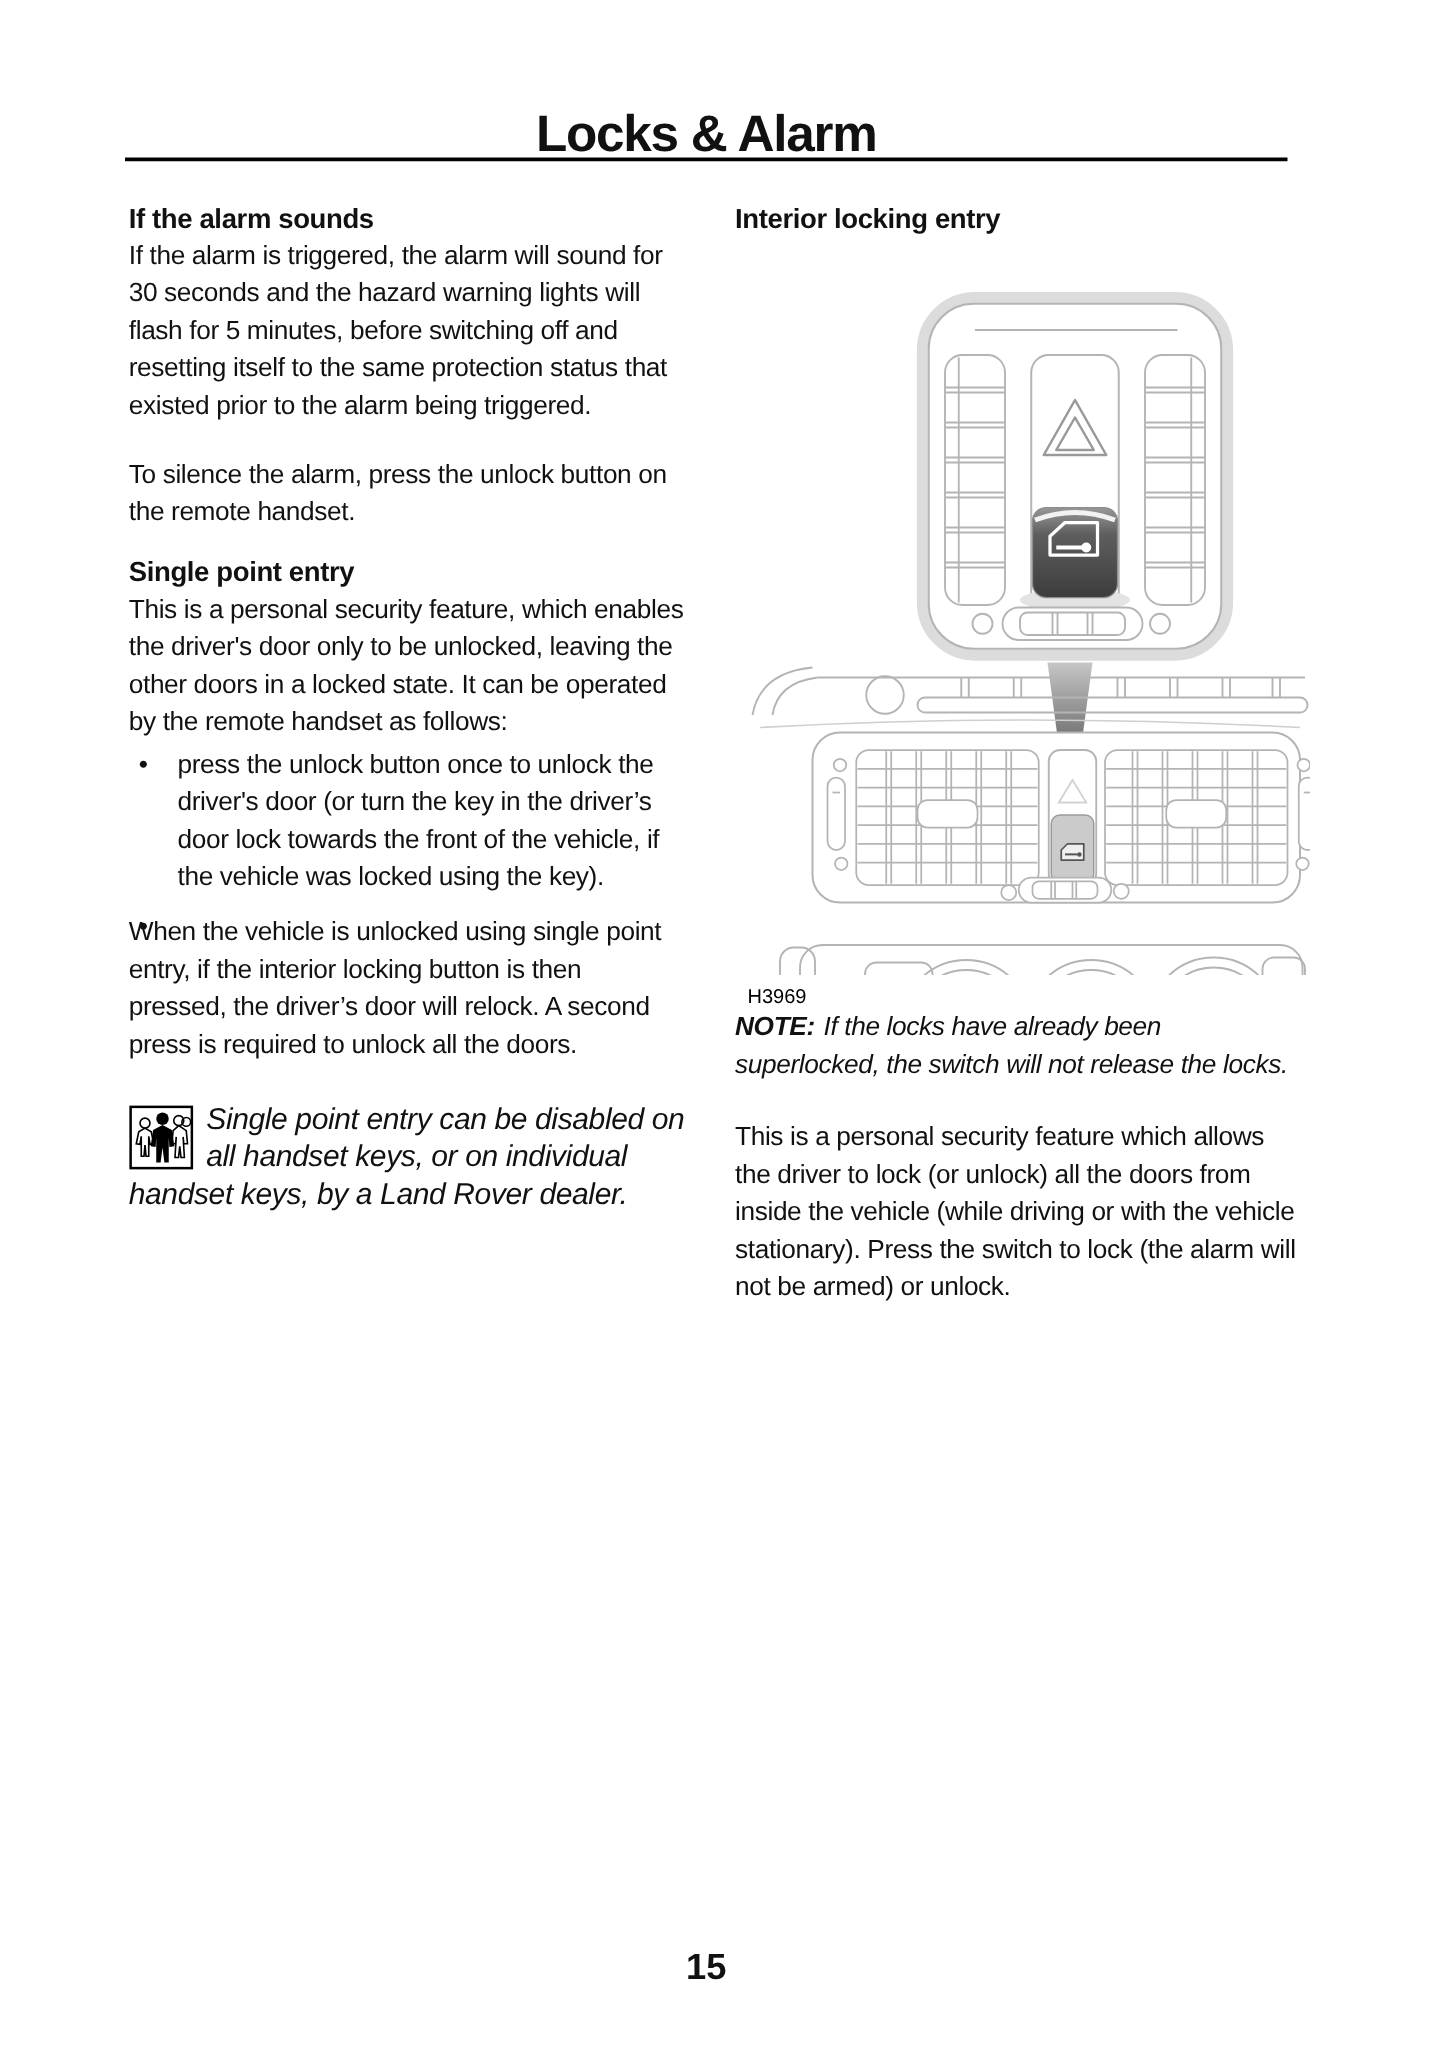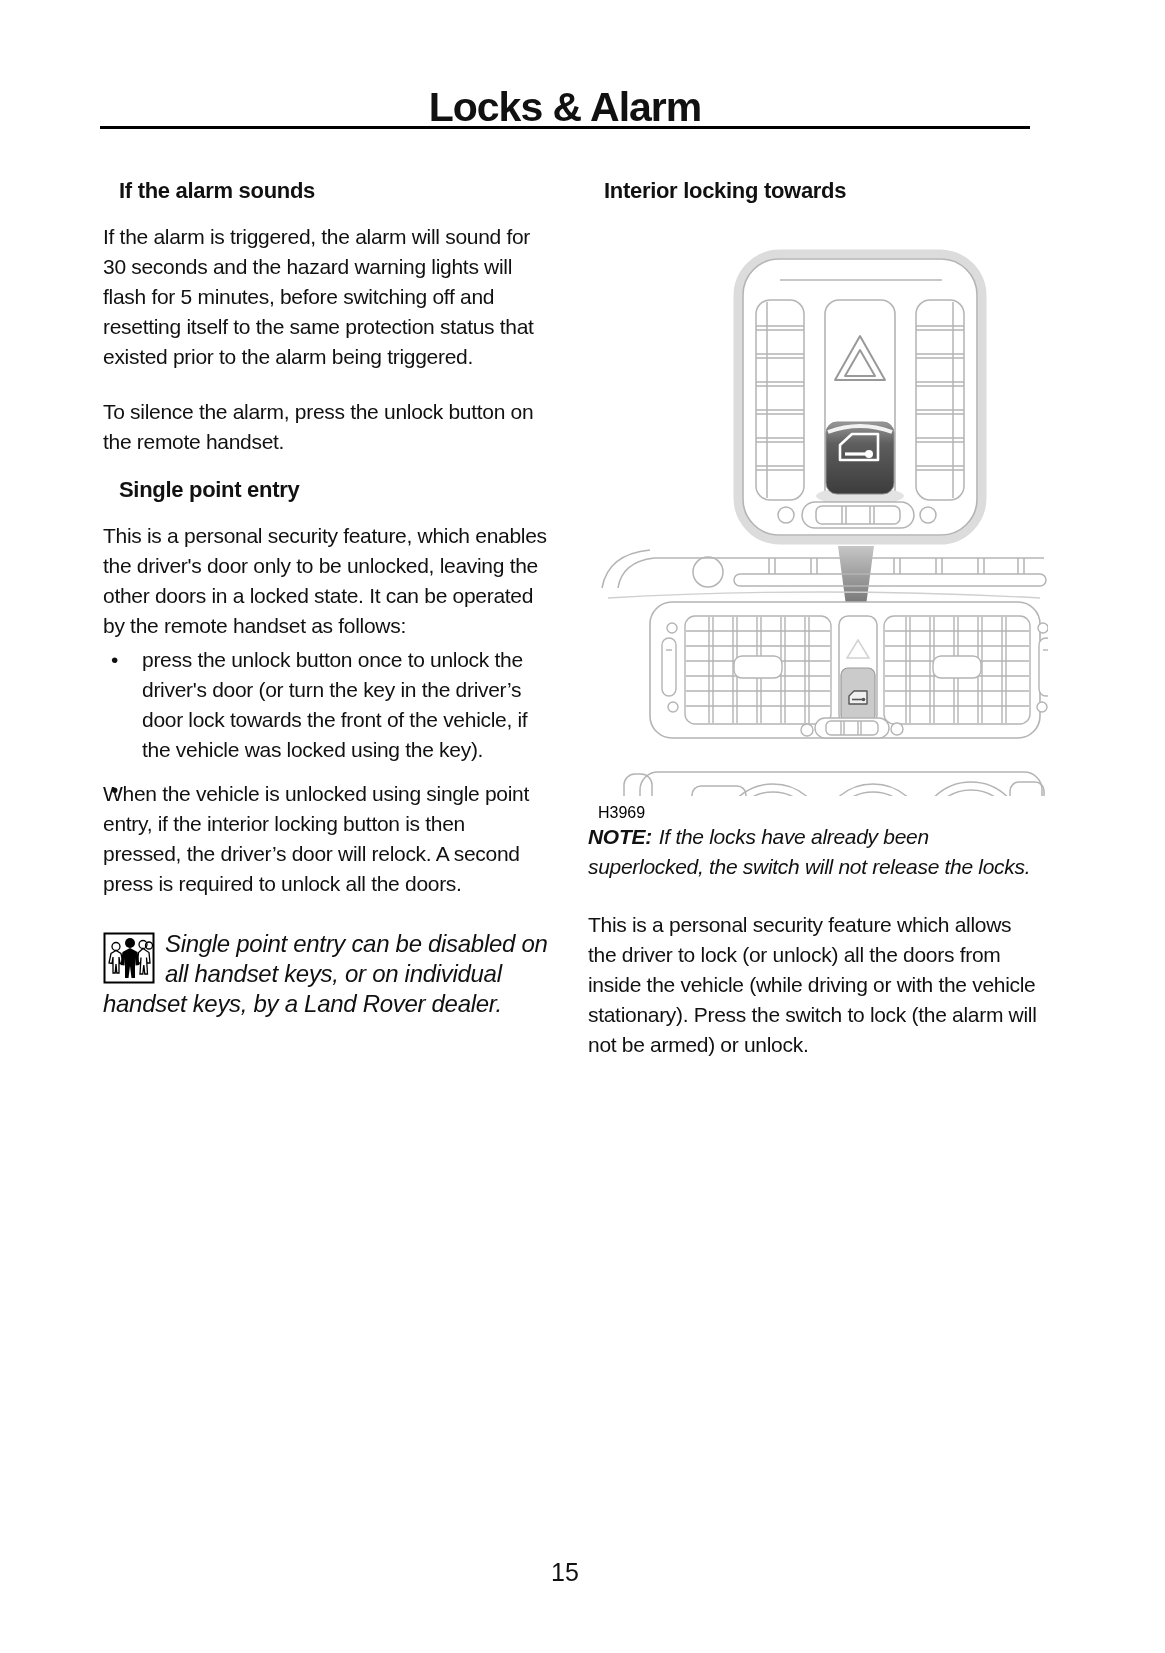--- a/index.html
+++ b/index.html
@@ -4,38 +4,38 @@
 <style>
   html,body{margin:0;padding:0;background:#fff;}
   .page{position:relative;width:1048px;height:1653px;background:#fff;
         font-family:"Liberation Sans",sans-serif;color:#111;overflow:hidden;}
   .title-wrap{position:absolute;left:100px;top:84px;width:930px;text-align:center;}
   .page-title{font-size:41px;font-weight:bold;letter-spacing:-1px;}
   .rule{position:absolute;left:100px;top:126px;width:930px;height:3px;background:#000;}
   .col{position:absolute;top:160px;}
   .col-left{left:103px;width:445px;}
   .col-right{left:588px;width:455px;}
-  .sec-heading{font-size:22px;font-weight:bold;margin:16px;line-height:30px;letter-spacing:-0.3px;}
+  .sec-heading{font-size:22px;font-weight:bold;margin:0;line-height:30px;letter-spacing:-0.3px;}
   .body-text{font-size:21px;line-height:30px;letter-spacing:-0.3px;margin:0 0 25px 0;}
   .mb-18{margin-bottom:18px;}
   .mb-2{margin-bottom:4px;}
   .bullets{list-style:none;margin:0;padding:0;}
   .bullet-item{position:relative;padding-left:39px;font-size:21px;line-height:30px;
                letter-spacing:-0.3px;margin-bottom:10px;}
   .bullet-dot{position:absolute;left:8px;top:0;}
   .note-block{margin-top:30px;font-size:24px;line-height:30px;letter-spacing:-0.3px;
               font-style:italic;}
   .people-box{float:left;width:52px;height:52px;margin:3px 10px 2px 0;}
   .figure-wrap{margin-top:38px;position:relative;}
   .figure-label{font-size:16px;color:#000000;margin:4px 0 0 10px;letter-spacing:0;}
   .fig-para{margin-top:28px;}
   .note-para{font-style:italic;margin:0;}
   .note-label{font-weight:bold;font-style:italic;margin-right:7px;}
   .page-number-wrap{position:absolute;left:100px;top:1558px;width:930px;text-align:center;}
-  .page-number{font-size:25px;font-weight:normal;}
+  .page-number{font-size:29px;font-weight:bold;}
 </style>
 </head>
 <body>
 
 <div class="page">
 
   <div class="title-wrap">
     <span class="page-title">Locks &amp; Alarm</span>
   </div>
   <div class="rule"></div>
@@ -78,21 +78,21 @@
           <circle cx="46" cy="13.5" r="3.5"></circle>
           <circle cx="40" cy="12.5" r="4"></circle>
           <path d="M40,16.5 L35.5,20.5 L34.5,31 L37.5,31 L38,25.5 L37,42 L39.8,42 L40.8,33 L41.8,42 L44.5,42 L43.5,25.5 L44,31 L47,31 L46,20.5 Z"></path>
         </g>
       </svg>
       <span>Single point entry can be disabled on all handset keys, or on individual handset keys, by a Land Rover dealer.</span>
     </div>
   </div>
 
   <div class="col col-right">
-    <h3 class="sec-heading">Interior locking towards</h3>
+    <h3 class="sec-heading">Interior locking entry</h3>
 
     <div class="figure-wrap">
       <svg width="460" height="552" viewBox="0 0 460 552">
         <defs>
           <linearGradient id="ptr" x1="0" y1="302" x2="0" y2="436" gradientUnits="userSpaceOnUse">
             <stop offset="0" stop-color="#c6c6c6"></stop>
               <stop offset="1" stop-color="#101010"></stop>
           </linearGradient>
           <linearGradient id="btn" x1="0" y1="178" x2="0" y2="250" gradientUnits="userSpaceOnUse">
             <stop offset="0" stop-color="#989898"></stop>

